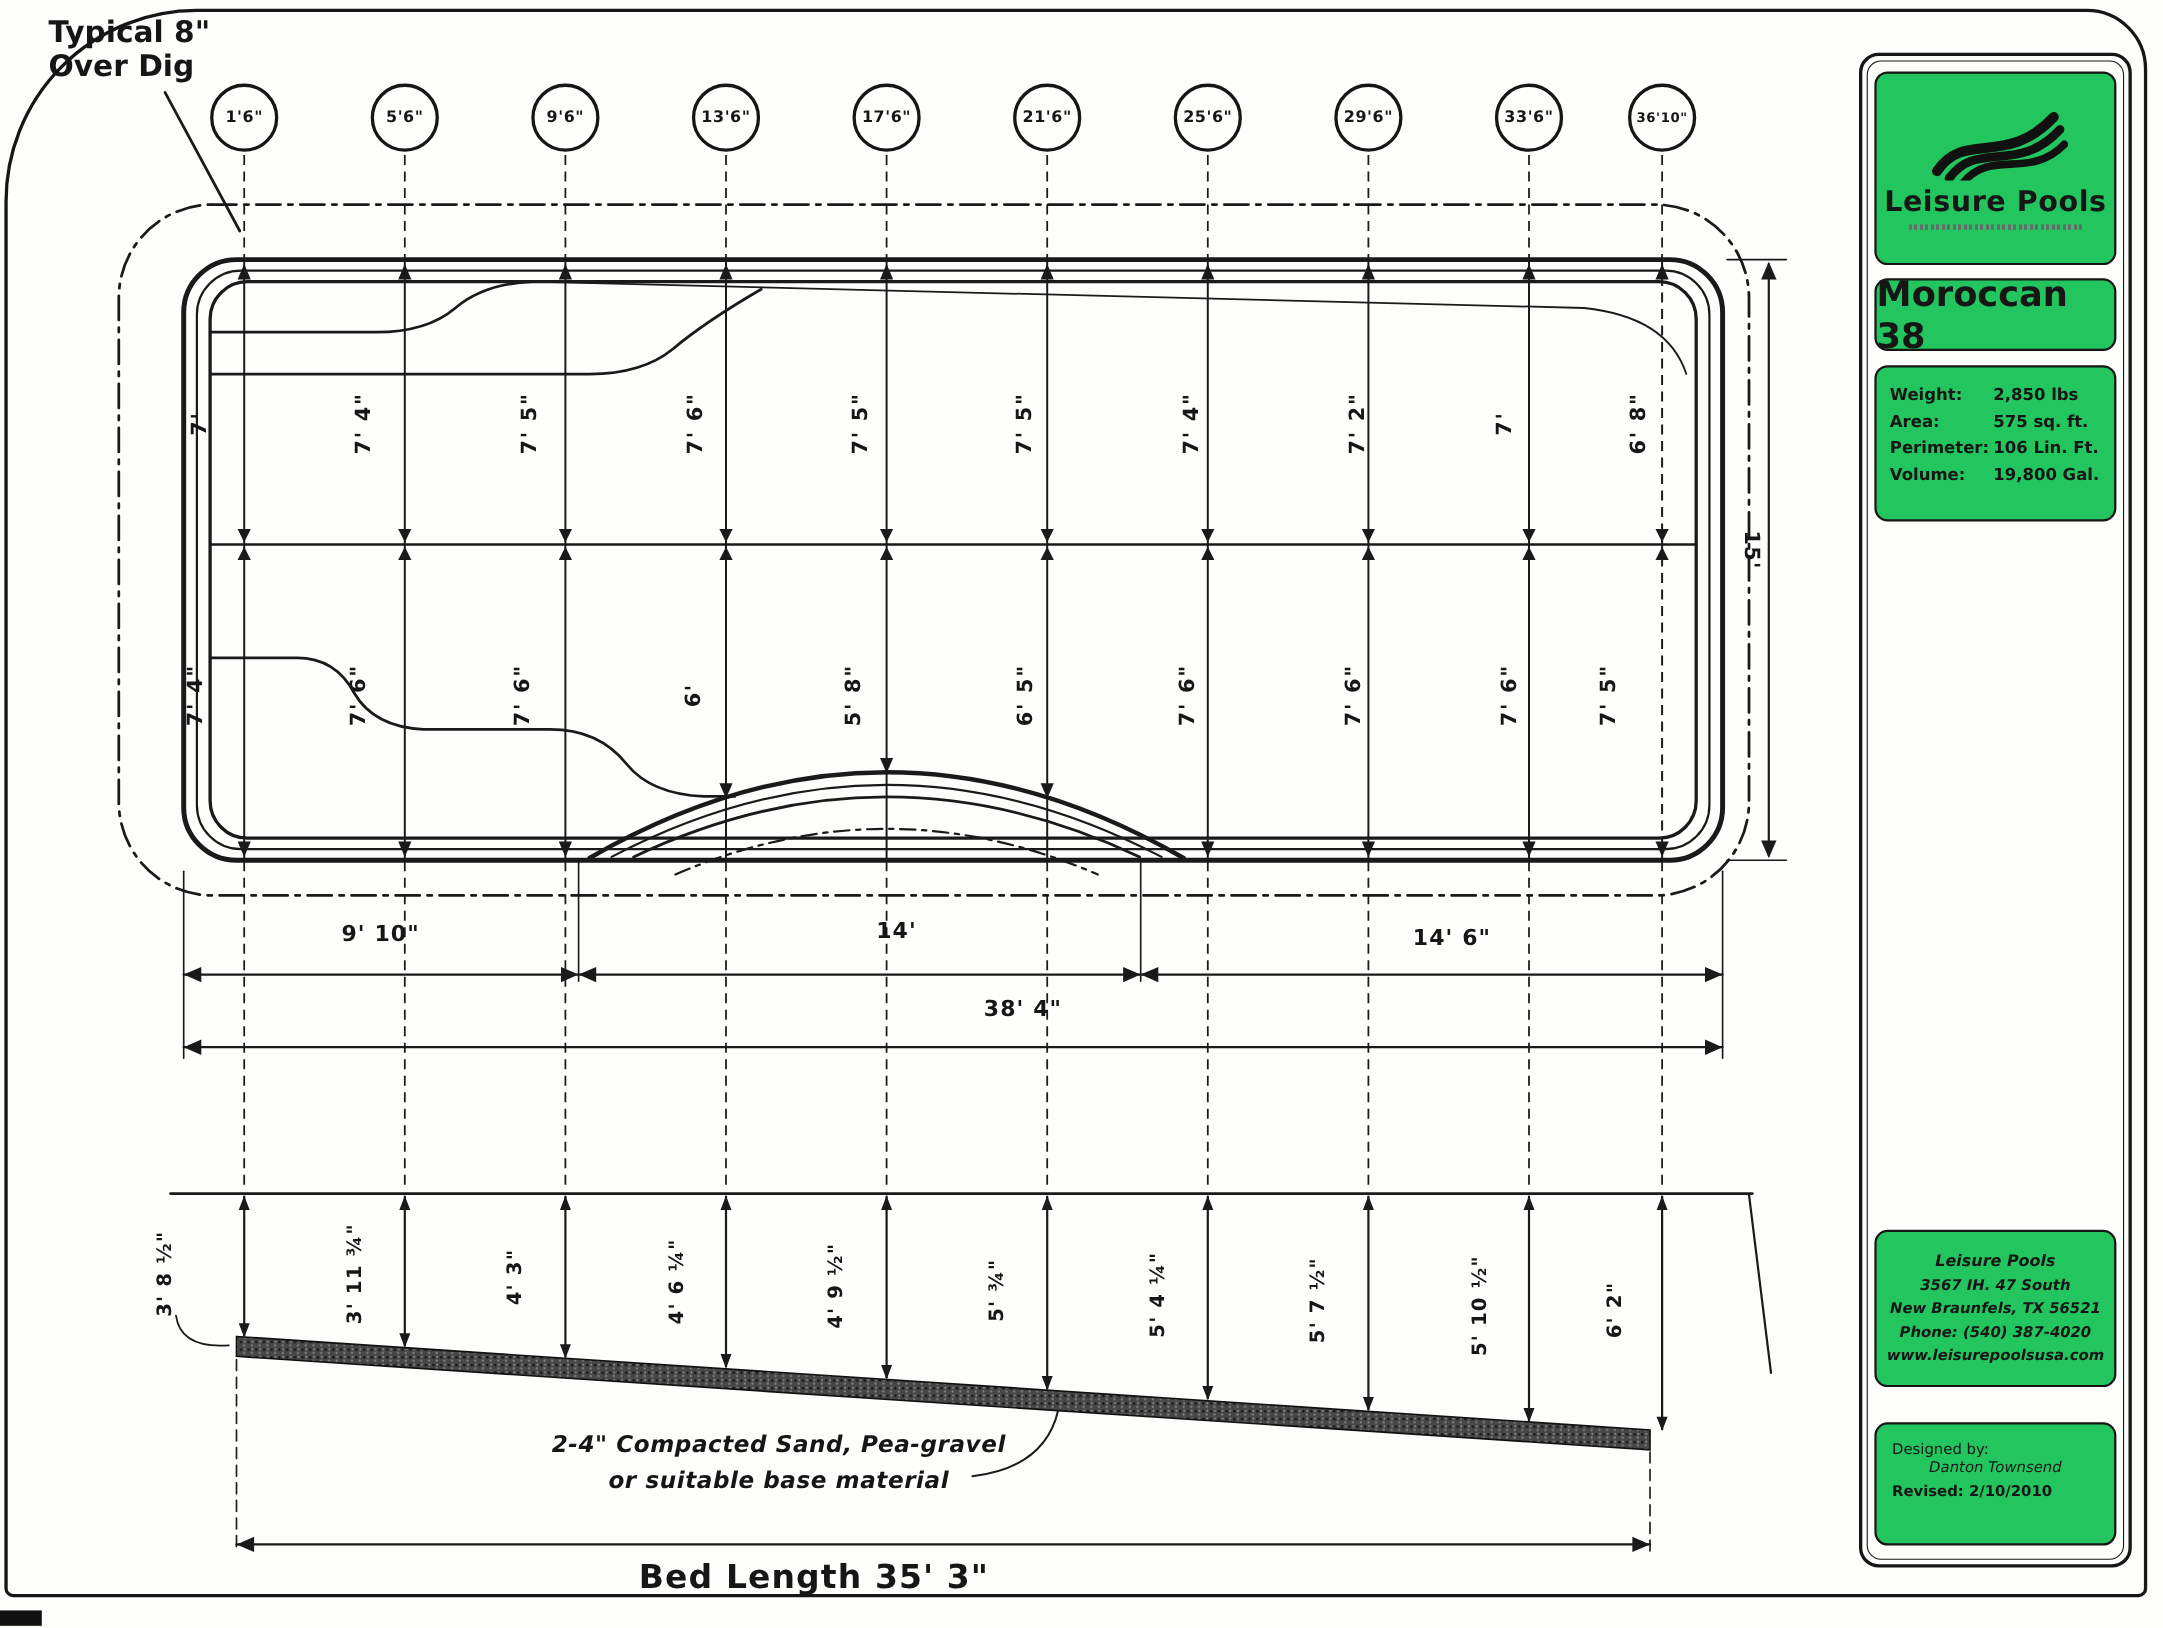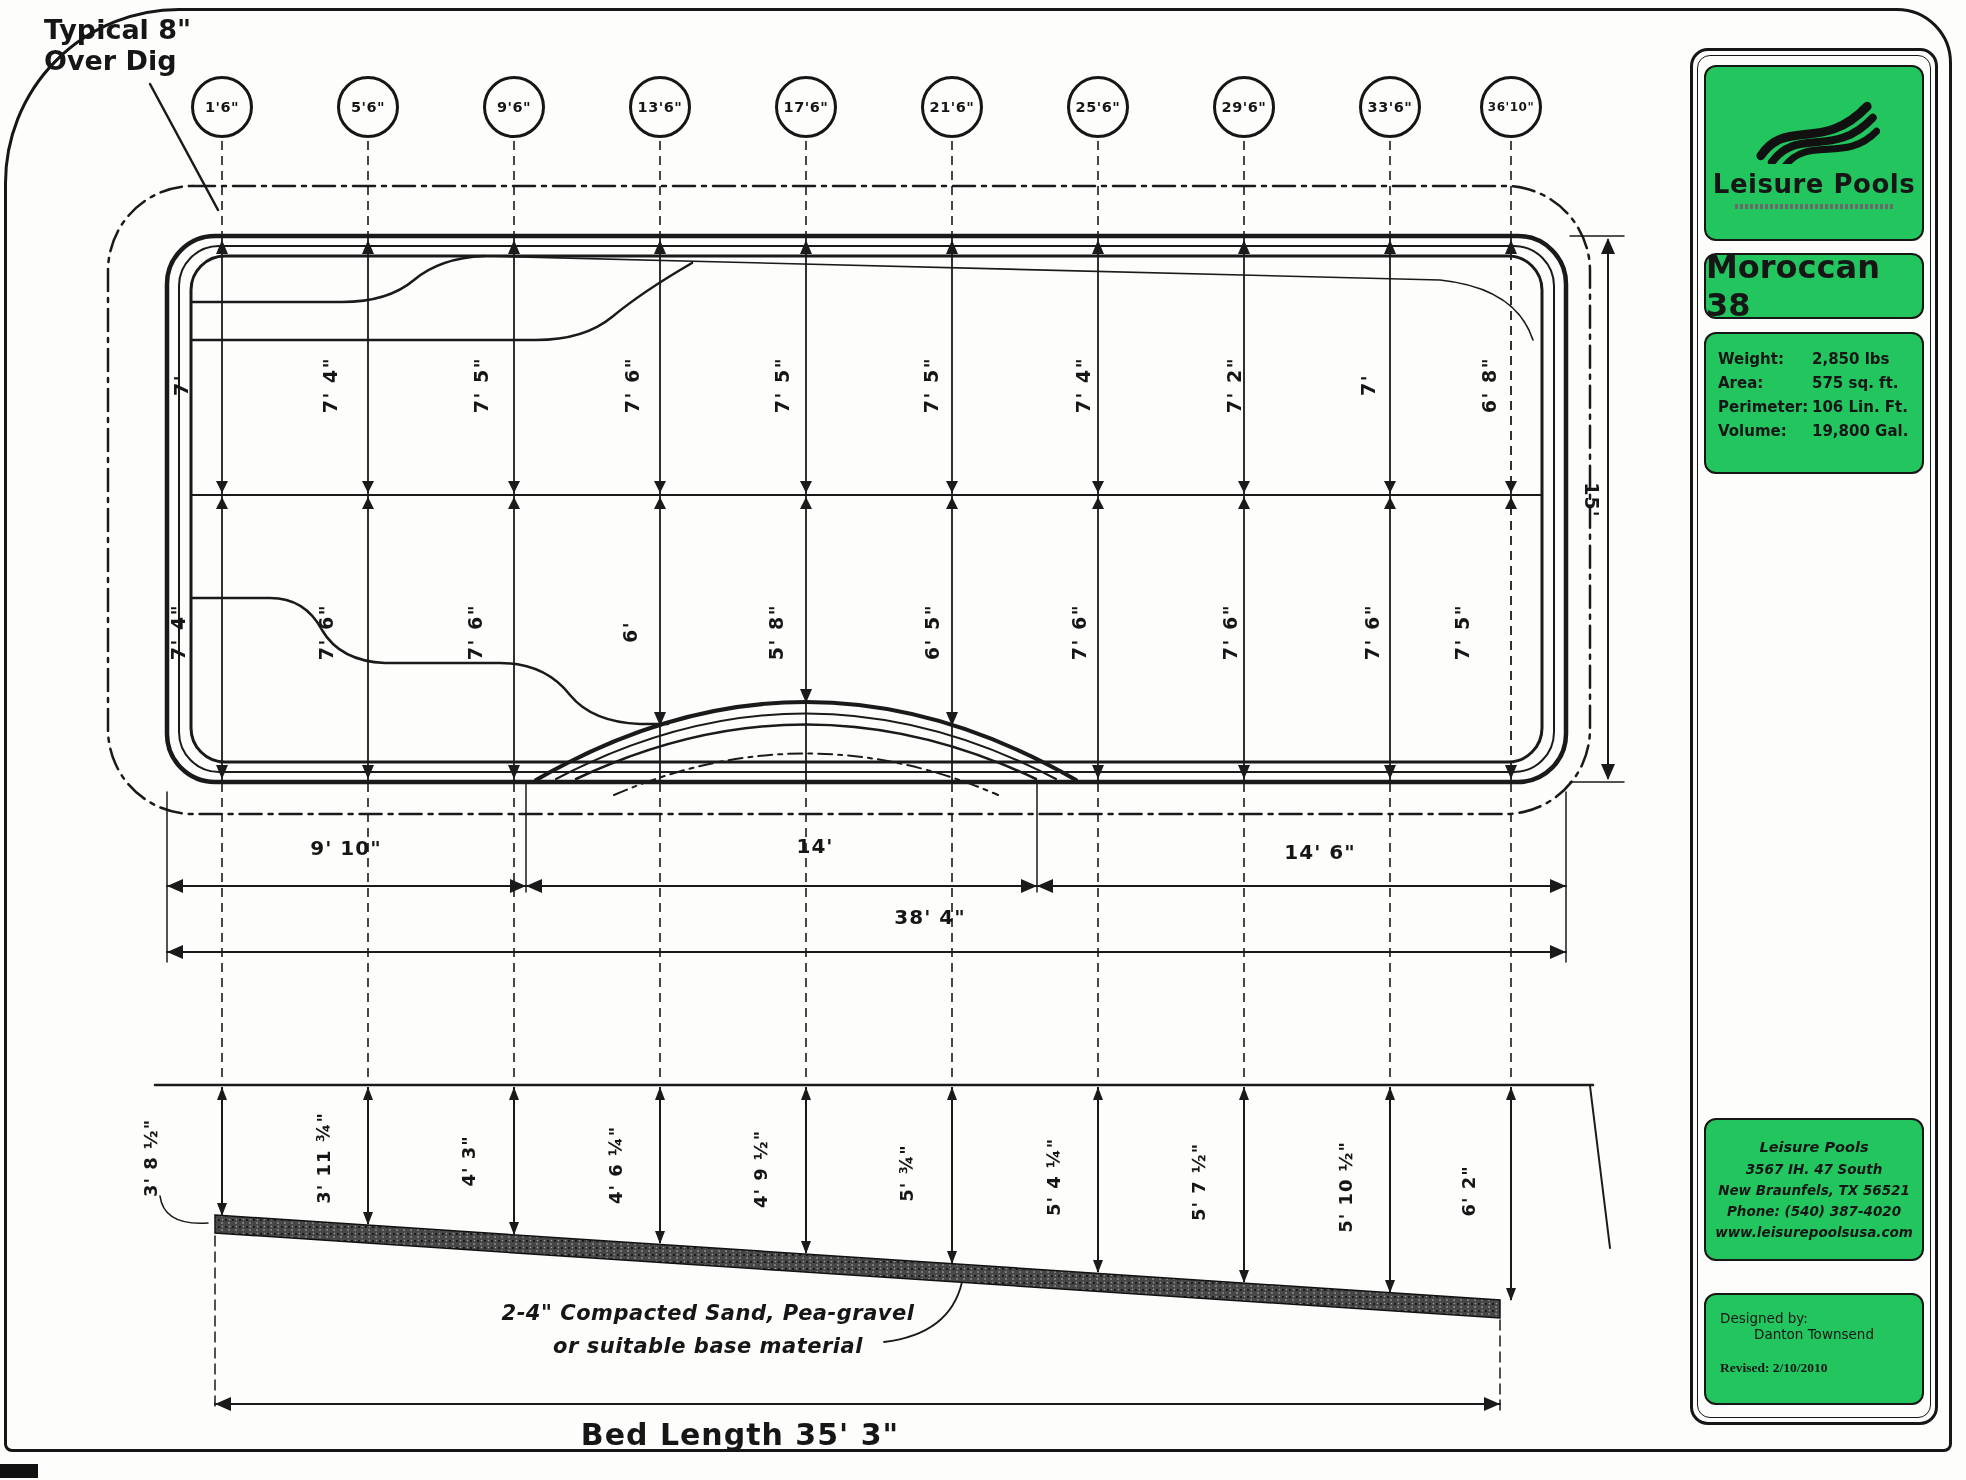--- a/index.html
+++ b/index.html
@@ -51,22 +51,22 @@
   .title-box{top:202px;height:66px;display:flex;align-items:center;justify-content:center;font-size:32px;font-weight:bold;}
   .specs-box{top:281px;height:142px;padding:13px 12px;}
   .spec-row{display:flex;font-size:15px;font-weight:bold;line-height:1.6;}
   .spec-label{width:94px;flex:none;}
   .address-box{
     top:1067px;height:143px;display:flex;flex-direction:column;justify-content:center;
     text-align:center;font-style:italic;font-weight:bold;font-size:13.5px;line-height:1.55;
   }
   .address-box .first{font-size:14.5px;}
   .designed-box{top:1242px;height:112px;padding:15px 14px;font-size:13.5px;box-sizing:border-box;}
-  .designed-box .sig{}
-  .revised{font-weight:bold;margin-top:18px;font-family:Liberation Serif, serif;}
+  .designed-box .sig{font-style:italic;}
+  .revised{font-weight:bold;margin-top:6px;}
   .scan-artifact{position:absolute;left:0;top:1464px;width:38px;height:14px;background:#111;}
 </style>
 </head>
 <body>
 
 <div class="frame"></div>
 <div class="scan-artifact"></div>
 
 <svg id="lines" width="1966" height="1480" viewBox="0 0 1966 1480">
   <defs>

